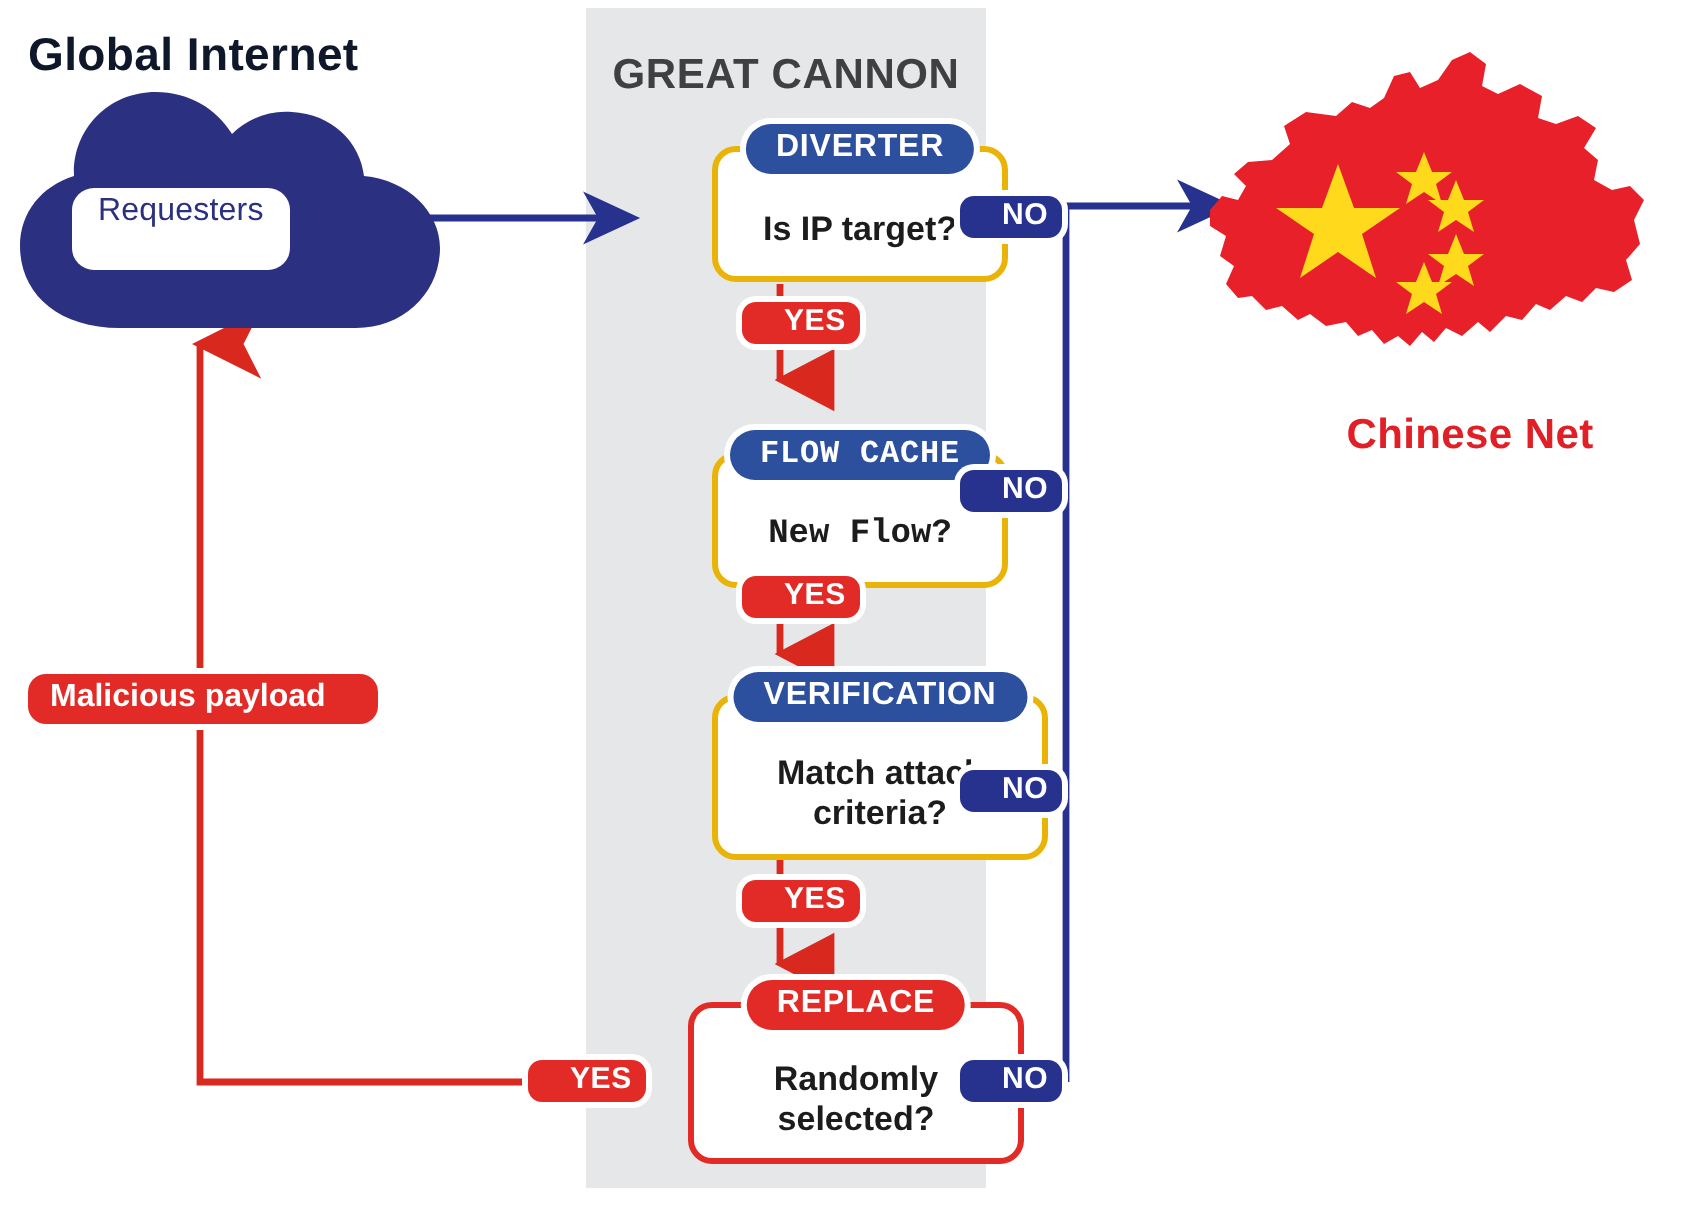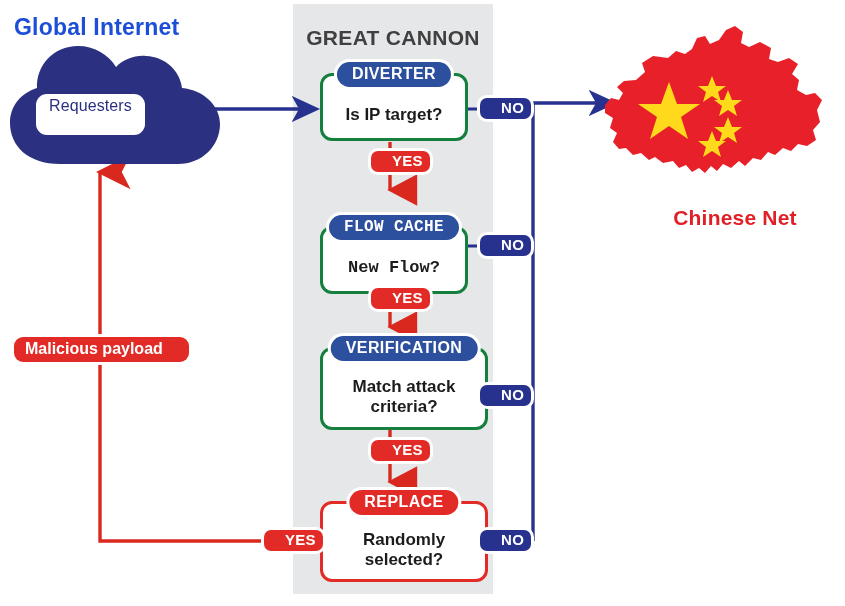--- a/index.html
+++ b/index.html
@@ -20,21 +20,21 @@
     position:absolute;left:293px;top:26px;width:200px;
     text-align:center;
     font-size:21px;font-weight:bold;letter-spacing:.3px;
     color:#404040;
     font-family:"Liberation Sans","DejaVu Sans",sans-serif;
   }
 
   
   .global-title{
     position:absolute;left:14px;top:14px;
-    font-size:23px;font-weight:bold;color:#1d4ed8;
+    font-size:23px;font-weight:bold;color:#0f172a;
     letter-spacing:.2px;
   }
   .china-title{
     position:absolute;left:640px;top:206px;width:190px;
     text-align:center;
     font-size:21px;font-weight:bold;color:#e01f26;
     letter-spacing:.2px;
   }
 
   
@@ -48,23 +48,24 @@
     white-space:nowrap;
   }
 
   
   .wires{position:absolute;left:0;top:0;width:845px;height:606px;}
 
   
   .dbox{
     position:absolute;
     background:#ffffff;
-    border:3px solid #15803d;
+    border:3px solid #eab308;
     border-radius:12px;
     box-sizing:border-box;
+    margin-left:36px;
   }
   .dbox.red{border-color:#e22b26;}
   .dbox-body{
     position:absolute;left:0;right:0;bottom:0;top:16px;
     display:flex;align-items:center;justify-content:center;
     text-align:center;
     font-size:17px;font-weight:bold;color:#1c1c1c;
     line-height:1.16;
     padding:0 6px;
     box-sizing:border-box;
@@ -206,21 +207,21 @@
   <div class="dbox" style="left:320px;top:226px;width:148px;height:68px;font-family:Liberation Mono, monospace;">
     <div class="dhead">FLOW CACHE</div>
     <div class="dbox-body">New Flow?</div>
   </div>
 
   <div class="dbox" style="left:320px;top:347px;width:168px;height:83px;">
     <div class="dhead">VERIFICATION</div>
     <div class="dbox-body">Match attack criteria?</div>
   </div>
 
-  <div class="dbox red" style="left:320px;top:501px;width:168px;height:81px;">
+  <div class="dbox red" style="left:308px;top:501px;width:168px;height:81px;">
     <div class="dhead red">REPLACE</div>
     <div class="dbox-body">Randomly selected?</div>
   </div>
 
   <div class="badge yes" style="left:371px;top:151px;">YES</div>
   <div class="badge yes" style="left:371px;top:288px;">YES</div>
   <div class="badge yes" style="left:371px;top:440px;">YES</div>
   <div class="badge yes" style="left:264px;top:530px;">YES</div>
 
   <div class="badge no" style="left:480px;top:98px;">NO</div>

